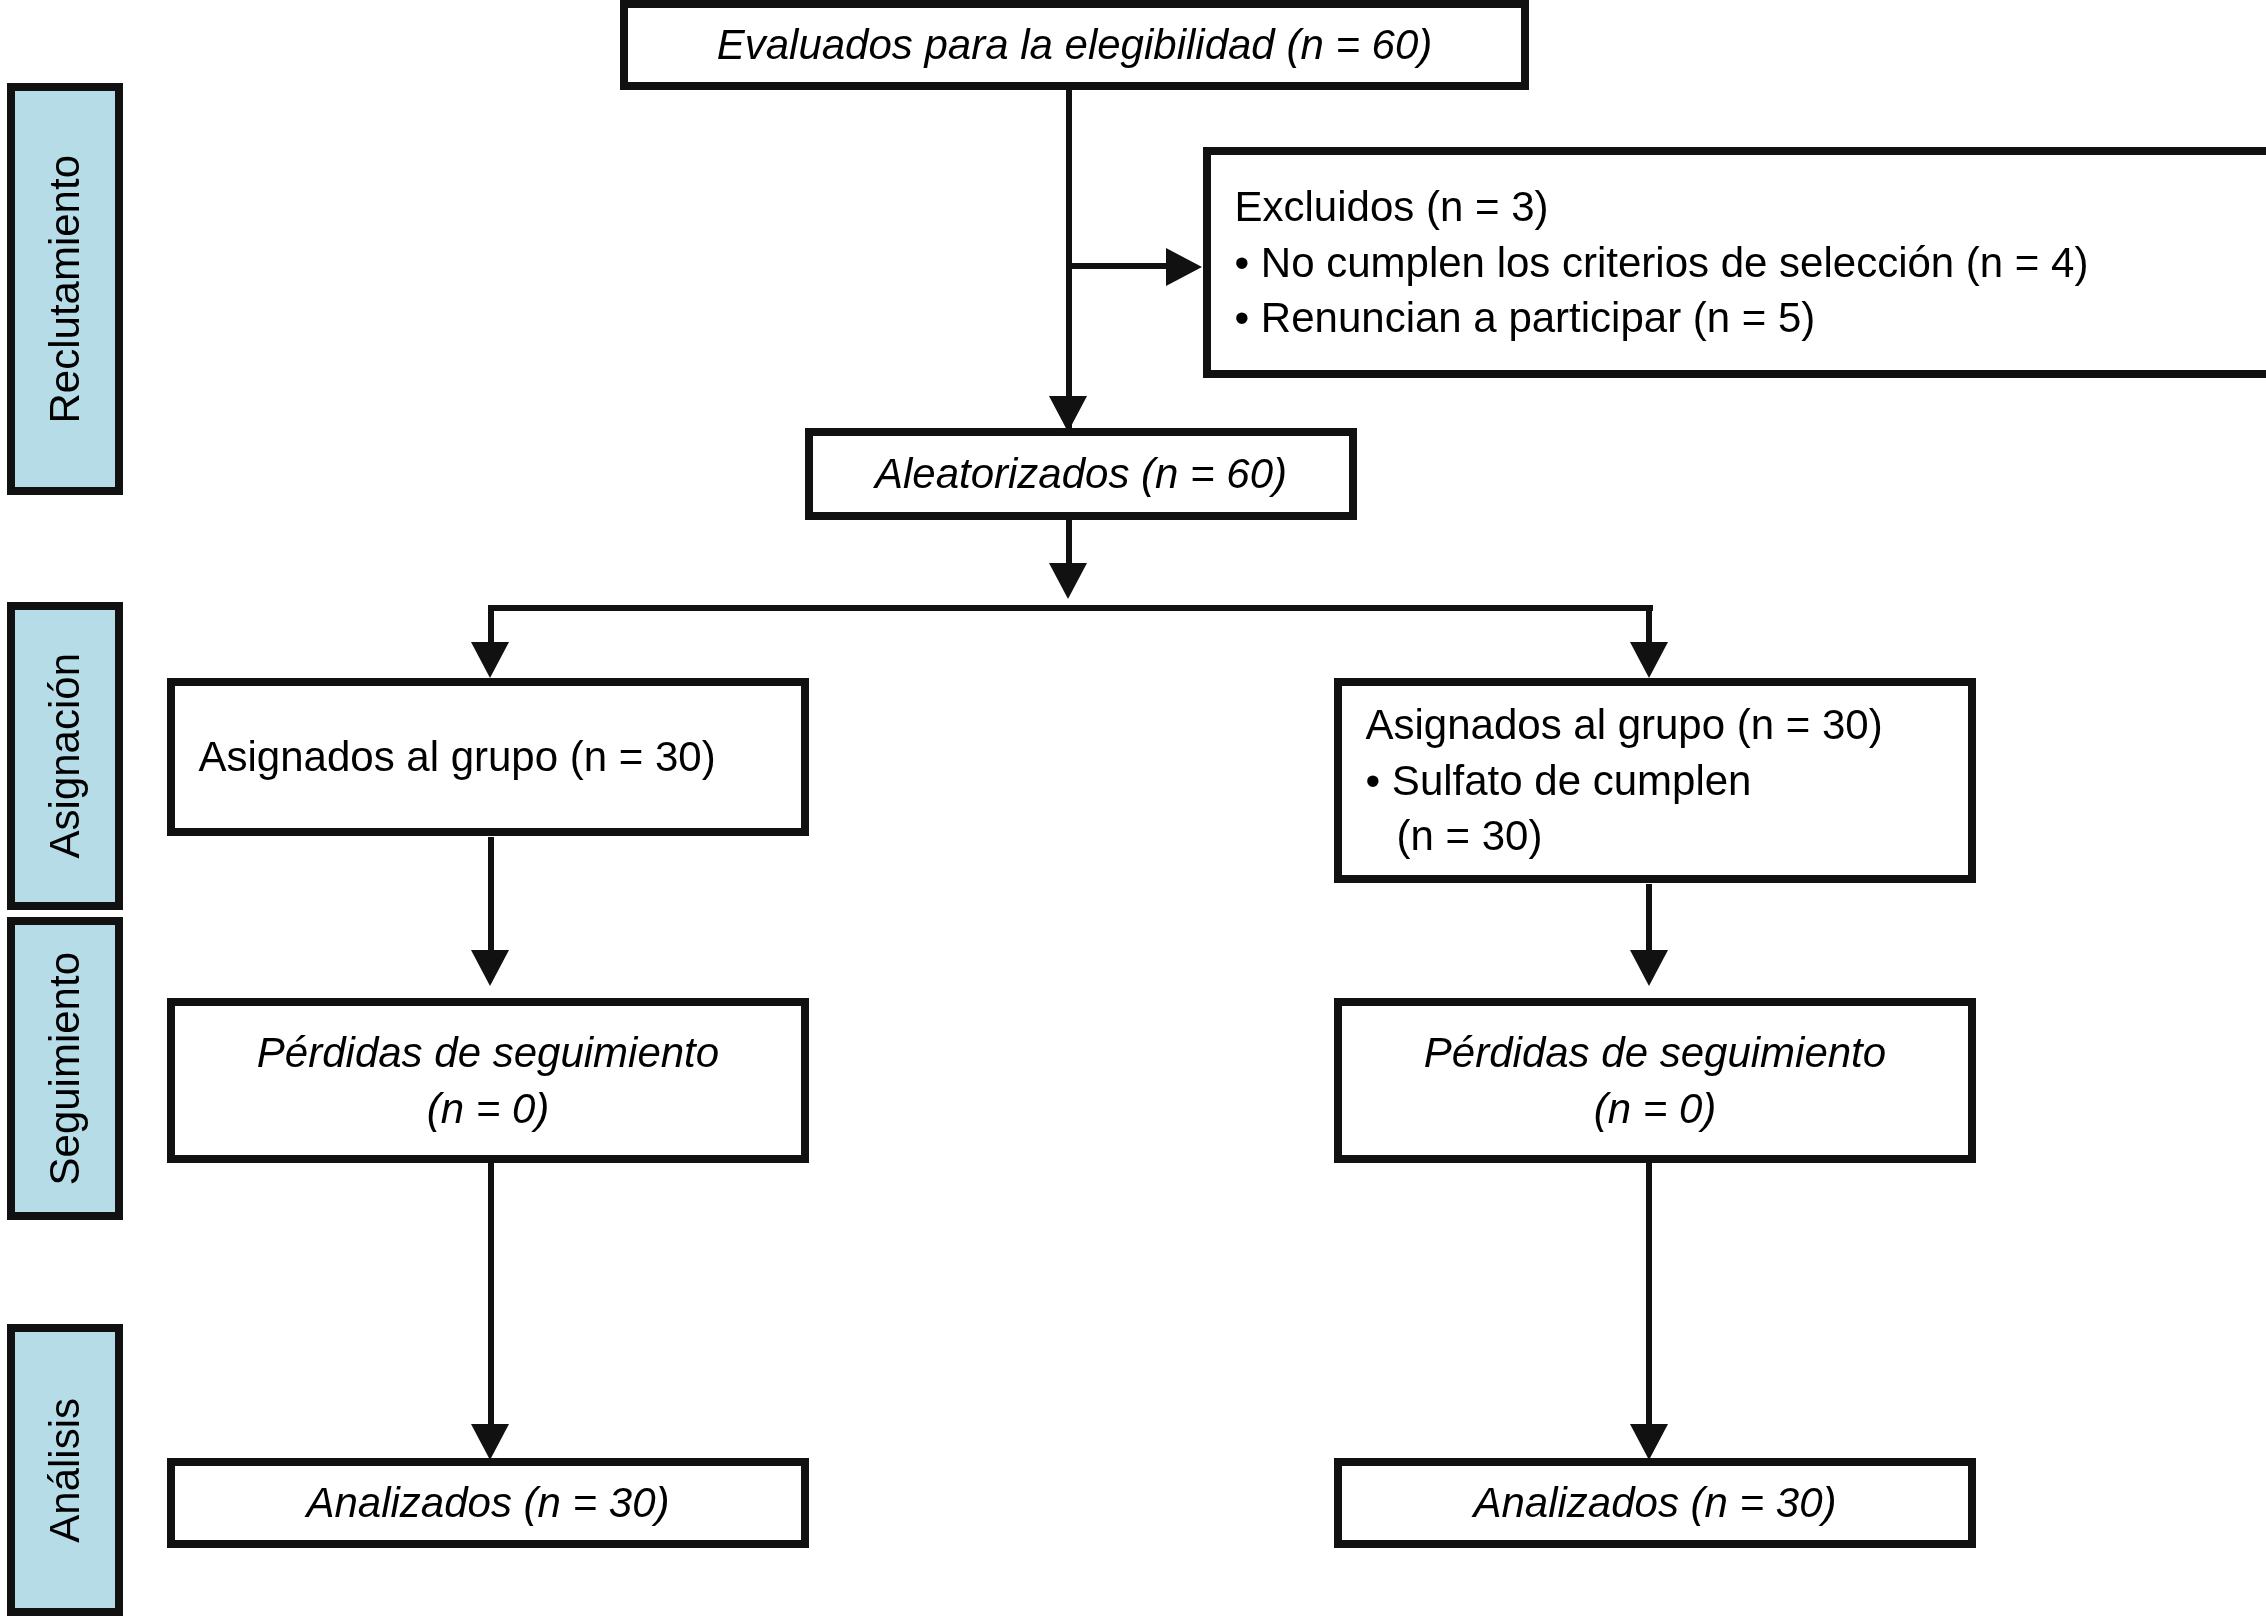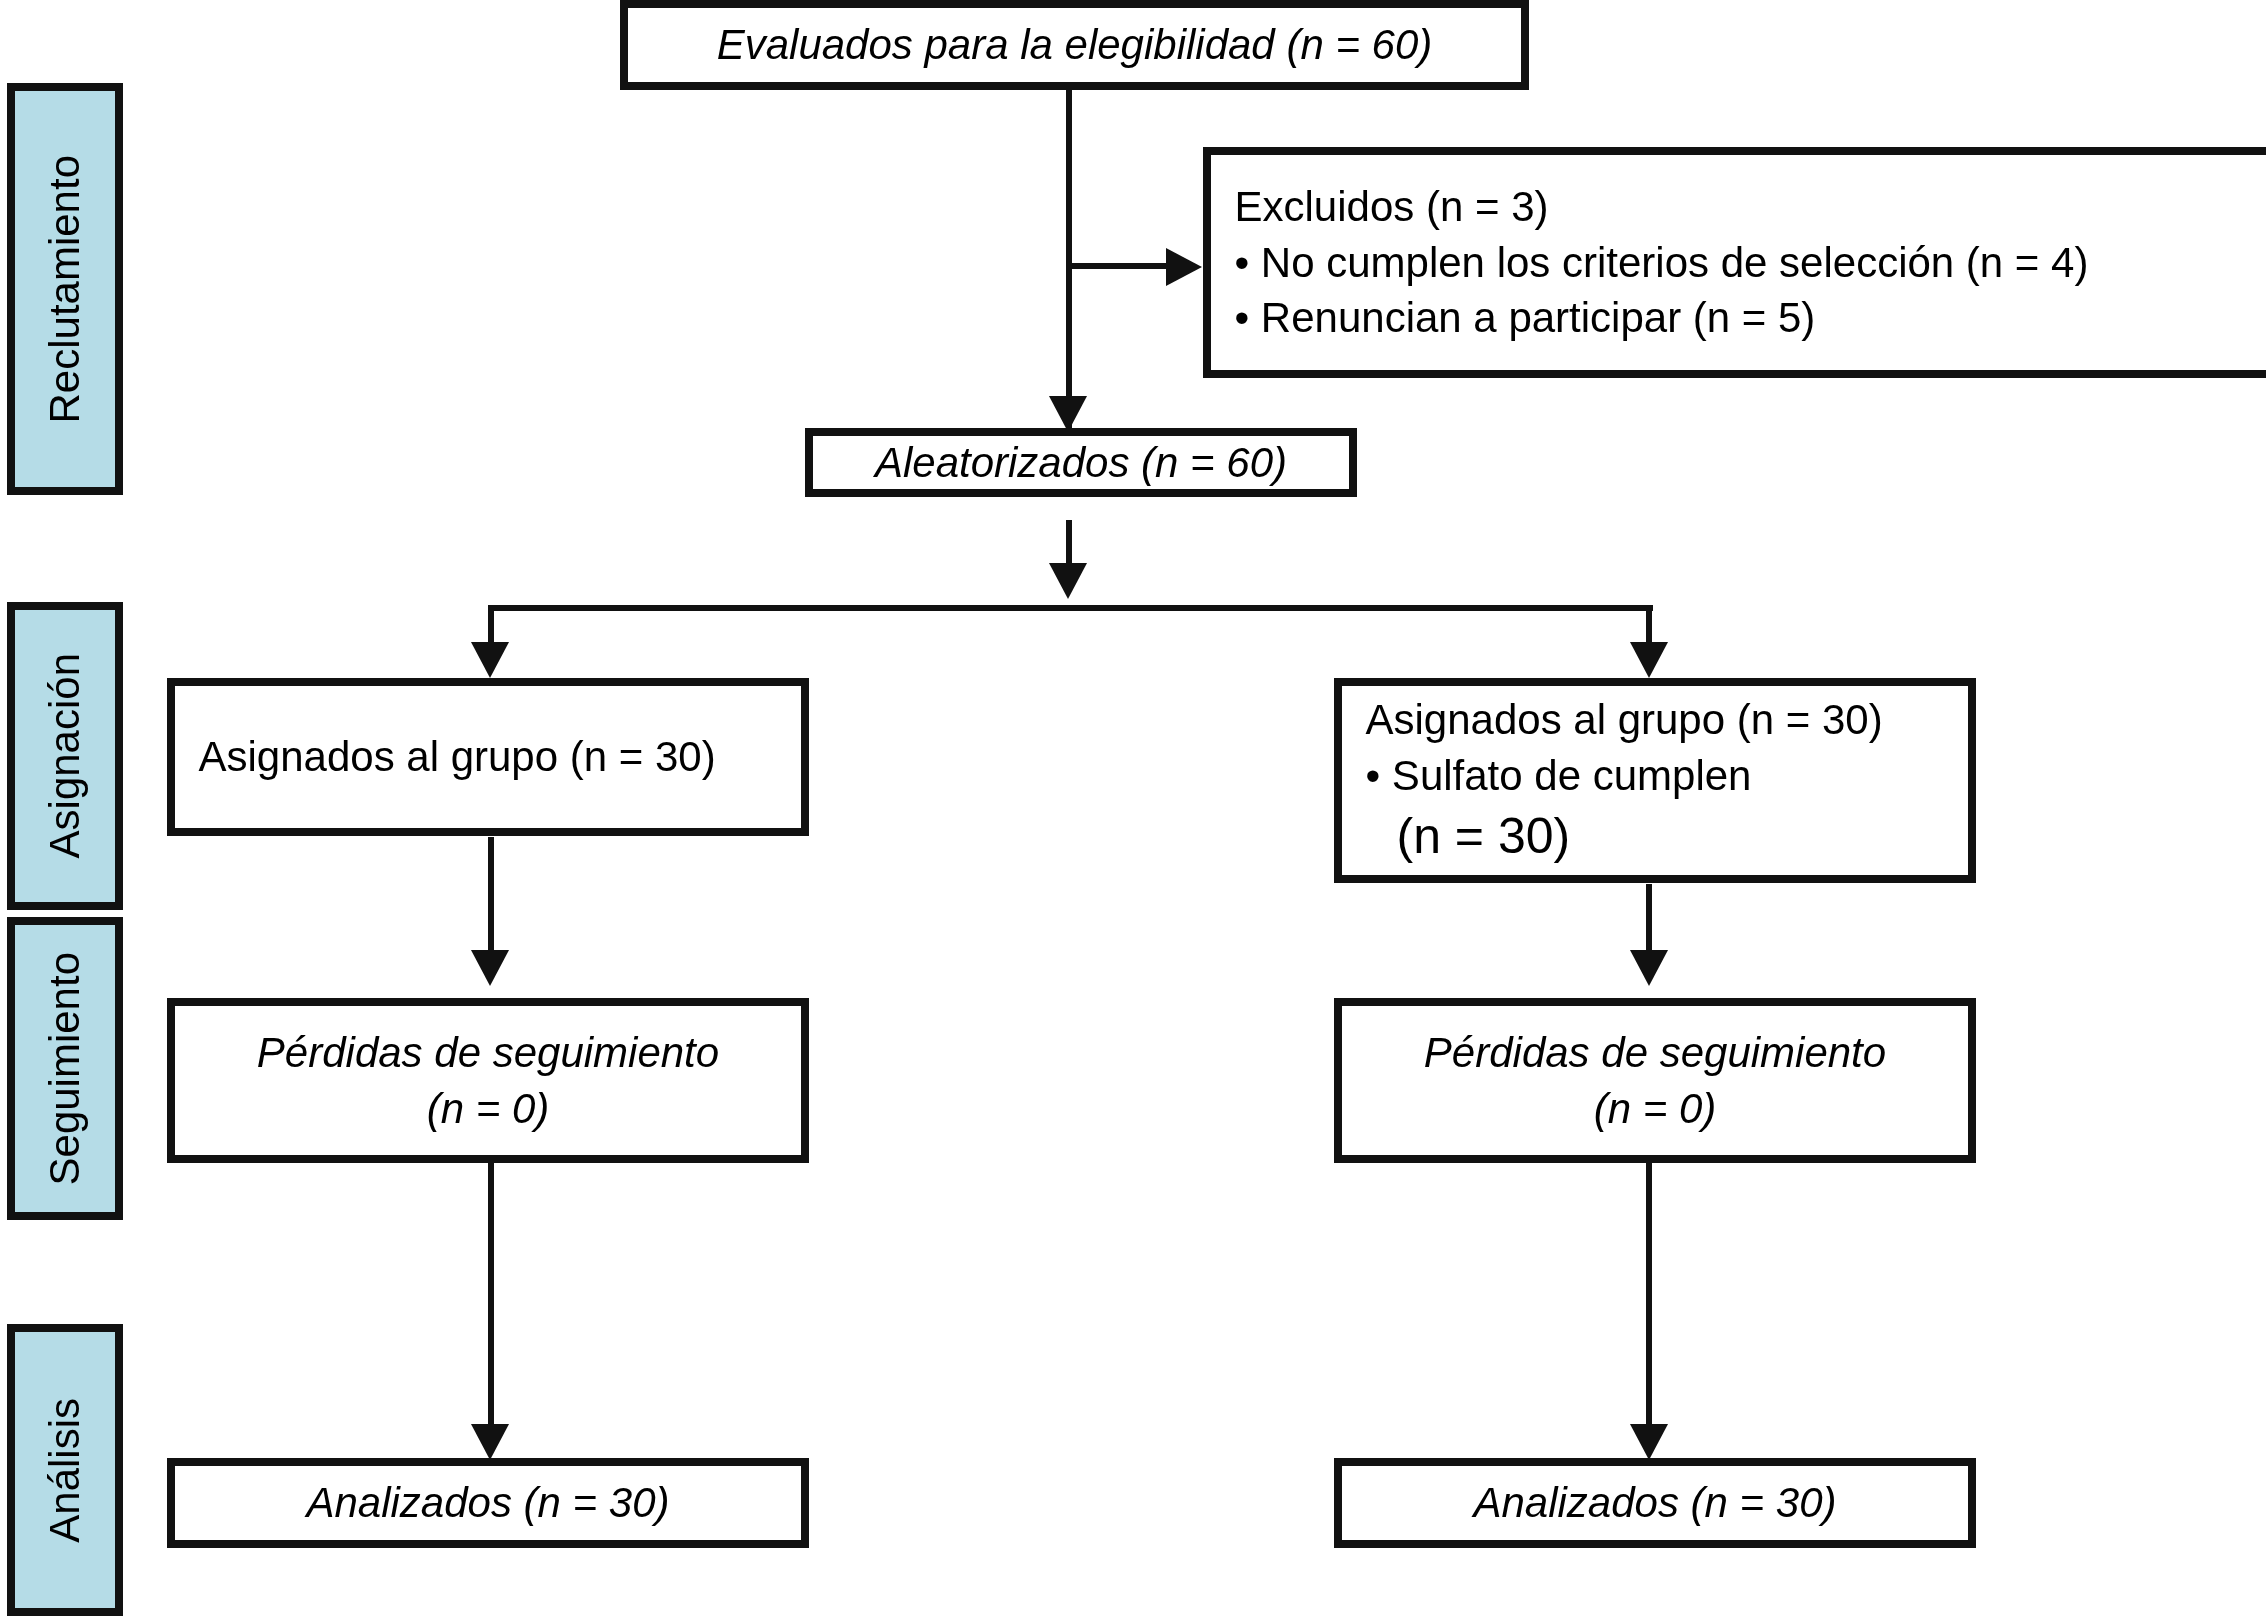--- a/index.html
+++ b/index.html
@@ -63,21 +63,21 @@
     text-align: left;
     padding-left: 23.5px;
   }
   .node .bullet-line {
     font-size: 42px;
     line-height: 1.32;
     color: #000000;
     white-space: pre;
   }
   .node .indent-line {
-    font-size: 50px;
+    font-size: 42px;
     line-height: 1.32;
     color: #000000;
     white-space: pre;
     padding-left: 31px;
   }
 
   
   .vline {
     position: absolute;
     background: #111111;
@@ -159,21 +159,21 @@
   <div class="node center" style="left:620px; top:0px; width:909px; height:90px;">
     <div class="node-line">Evaluados para la elegibilidad (n = 60)</div>
   </div>
 
   <div class="node left-align" style="left:1203px; top:147px; width:1072px; height:231px;">
     <div class="node-line">Excluidos (n = 3)</div>
     <div class="bullet-line">• No cumplen los criterios de selección (n = 4)</div>
     <div class="bullet-line">• Renuncian a participar (n = 5)</div>
   </div>
 
-  <div class="node center" style="left:805px; top:428px; width:552px; height:69px;">
+  <div class="node center" style="left:805px; top:428px; width:552px; height:92px;">
     <div class="node-line">Aleatorizados (n = 60)</div>
   </div>
 
   <div class="node left-align" style="left:167px; top:678px; width:642px; height:158px;">
     <div class="node-line">Asignados al grupo (n = 30)</div>
   </div>
 
   <div class="node left-align" style="left:1334px; top:678px; width:642px; height:205px;">
     <div class="node-line">Asignados al grupo (n = 30)</div>
     <div class="bullet-line">• Sulfato de cumplen</div>

